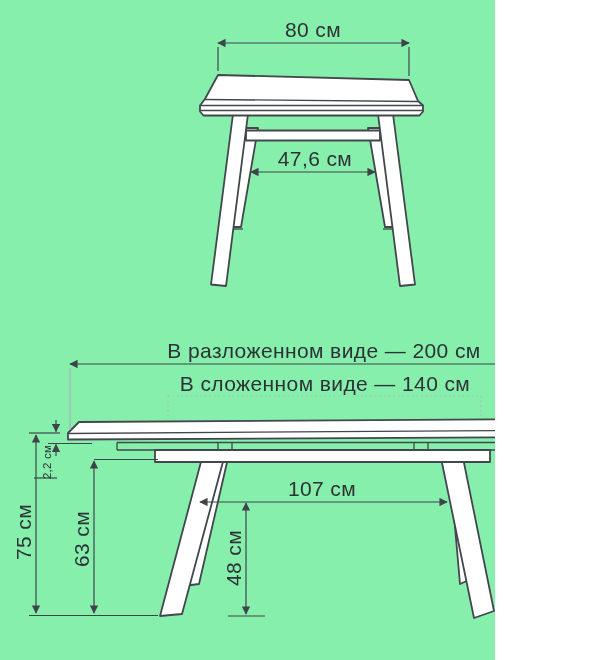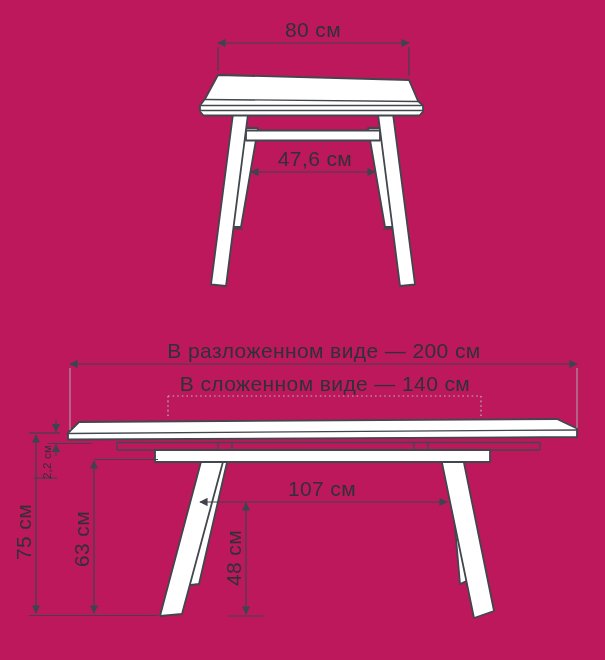--- a/index.html
+++ b/index.html
@@ -1,19 +1,19 @@
 <!DOCTYPE html>
 <html><head>
 <meta charset="utf-8">
 <style>
   html,body{margin:0;padding:0;background:#fff;}
   .canvas{
     position:relative;
-    width:605px;height:660px;
-    background:#be185d;
+    width:495px;height:660px;
+    background:#86efac;
     overflow:hidden;
     font-family:"Liberation Sans", sans-serif;
   }
   svg text{
     fill:#2e3237;
     font-family:"Liberation Sans","DejaVu Sans",sans-serif;
     font-weight:500;
     letter-spacing:.4px;
   }
   .outline-fill{fill:#ffffff;stroke:#42464d;stroke-width:1.8;stroke-linejoin:round;}

